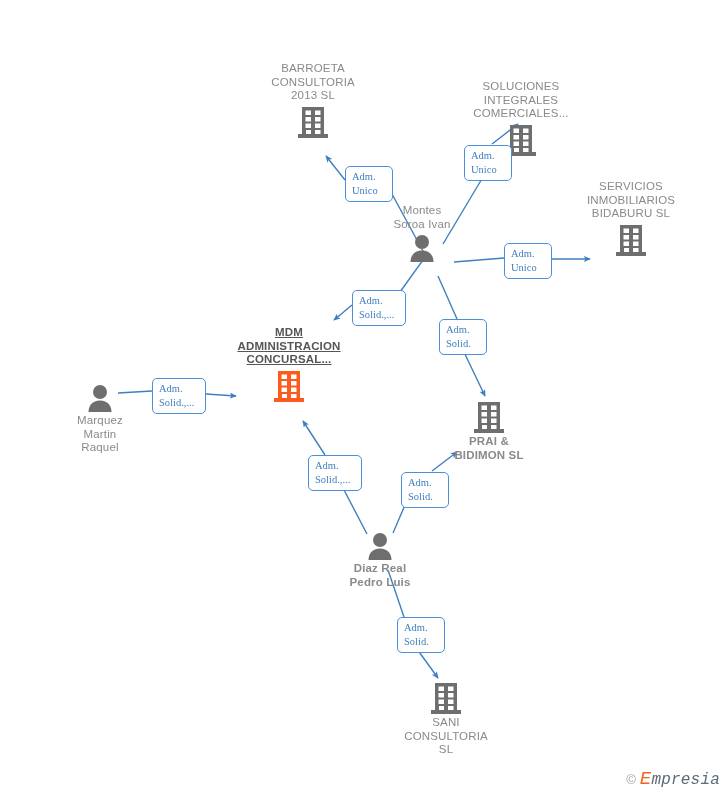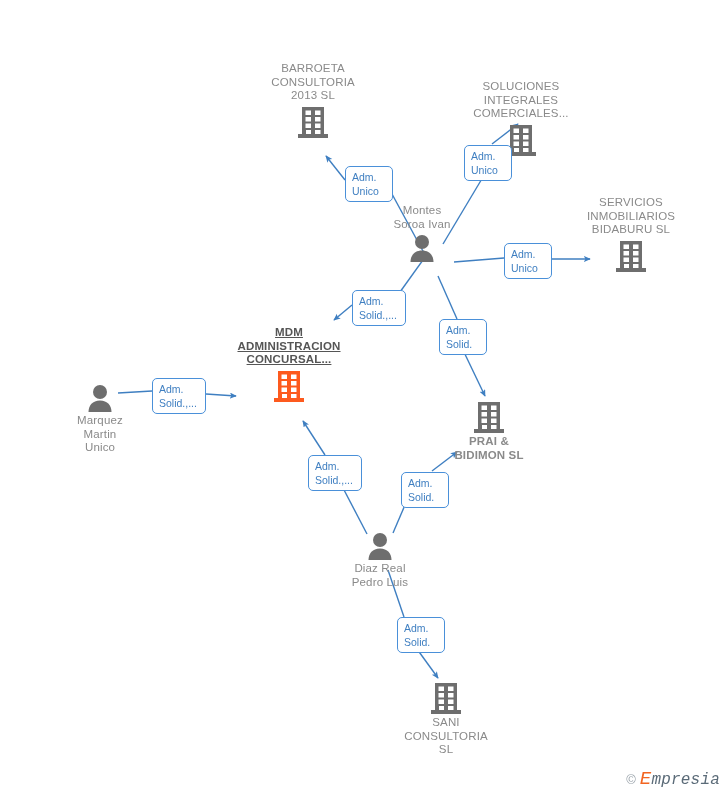--- a/index.html
+++ b/index.html
@@ -60,20 +60,21 @@
     border: 1px solid #4a90d9;
     border-radius: 5px;
     background: #ffffff;
     color: #3f7fc1;
     font-size: 10.5px;
     line-height: 14px;
     padding: 3px 5px 3px 6px;
     text-align: left;
     white-space: pre-line;
     width: 48px;
+    font-family: Liberation Serif, serif;
   }
   .edge-label.wide { width: 54px; }
 
   
   #watermark {
     position: absolute;
     right: 8px;
     bottom: 5px;
     display: flex;
     align-items: center;
@@ -186,21 +187,21 @@
     <div class="caption">Montes
 Soroa Ivan</div>
     <svg class="glyph" width="30" height="30" viewBox="0 0 30 30">
       <g fill="#6e6e6e">
         <circle cx="15" cy="9" r="7"></circle>
         <path d="M15,17.5 C22.5,17.5 26.5,22.5 26.5,29 L3.5,29 C3.5,22.5 7.5,17.5 15,17.5 Z"></path>
       </g>
     </svg>
   </div>
 
-  <div class="node cap-top" style="left:631px; top:196px;text-align:center;">
+  <div class="node cap-top" style="left:631px; top:180px;text-align:center;">
     <div class="caption">SERVICIOS
 INMOBILIARIOS
 BIDABURU  SL</div>
     <svg class="glyph" width="32" height="34" viewBox="0 0 32 34">
       <g fill="#6e6e6e">
         <rect x="5" y="2" width="22" height="27"></rect>
         <rect x="1" y="29" width="30" height="4"></rect>
       </g>
       <g fill="#ffffff">
         <rect x="8.5" y="5.5" width="5.5" height="4.5"></rect>
@@ -239,21 +240,21 @@
 
   <div class="node cap-bottom" style="left:100px; top:383px;">
     <svg class="glyph" width="30" height="30" viewBox="0 0 30 30">
       <g fill="#6e6e6e">
         <circle cx="15" cy="9" r="7"></circle>
         <path d="M15,17.5 C22.5,17.5 26.5,22.5 26.5,29 L3.5,29 C3.5,22.5 7.5,17.5 15,17.5 Z"></path>
       </g>
     </svg>
     <div class="caption">Marquez
 Martin
-Unico</div>
+Raquel</div>
   </div>
 
   <div class="node cap-bottom" style="left:489px; top:400px;font-weight:bold;">
     <svg class="glyph" width="32" height="34" viewBox="0 0 32 34">
       <g fill="#6e6e6e">
         <rect x="5" y="2" width="22" height="27"></rect>
         <rect x="1" y="29" width="30" height="4"></rect>
       </g>
       <g fill="#ffffff">
         <rect x="8.5" y="5.5" width="5.5" height="4.5"></rect>
@@ -263,21 +264,21 @@
         <rect x="8.5" y="18.5" width="5.5" height="4.5"></rect>
         <rect x="18" y="18.5" width="5.5" height="4.5"></rect>
         <rect x="9" y="25" width="5" height="4"></rect>
         <rect x="18" y="25" width="5.5" height="4"></rect>
       </g>
     </svg>
     <div class="caption">PRAI &amp;
 BIDIMON  SL</div>
   </div>
 
-  <div class="node cap-bottom" style="left:380px; top:531px;">
+  <div class="node cap-bottom" style="left:380px; top:531px;font-weight:bold;">
     <svg class="glyph" width="30" height="30" viewBox="0 0 30 30">
       <g fill="#6e6e6e">
         <circle cx="15" cy="9" r="7"></circle>
         <path d="M15,17.5 C22.5,17.5 26.5,22.5 26.5,29 L3.5,29 C3.5,22.5 7.5,17.5 15,17.5 Z"></path>
       </g>
     </svg>
     <div class="caption">Diaz Real
 Pedro Luis</div>
   </div>
 

